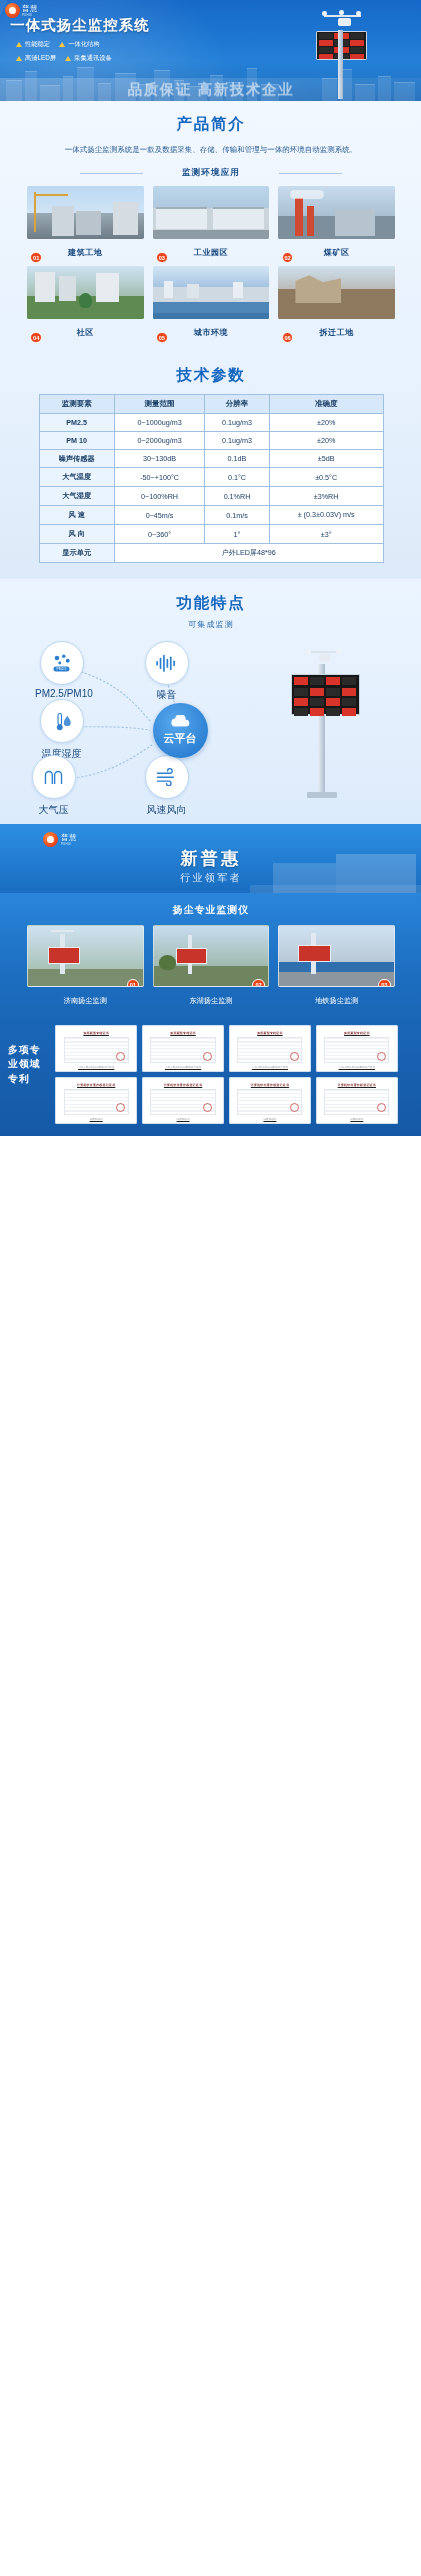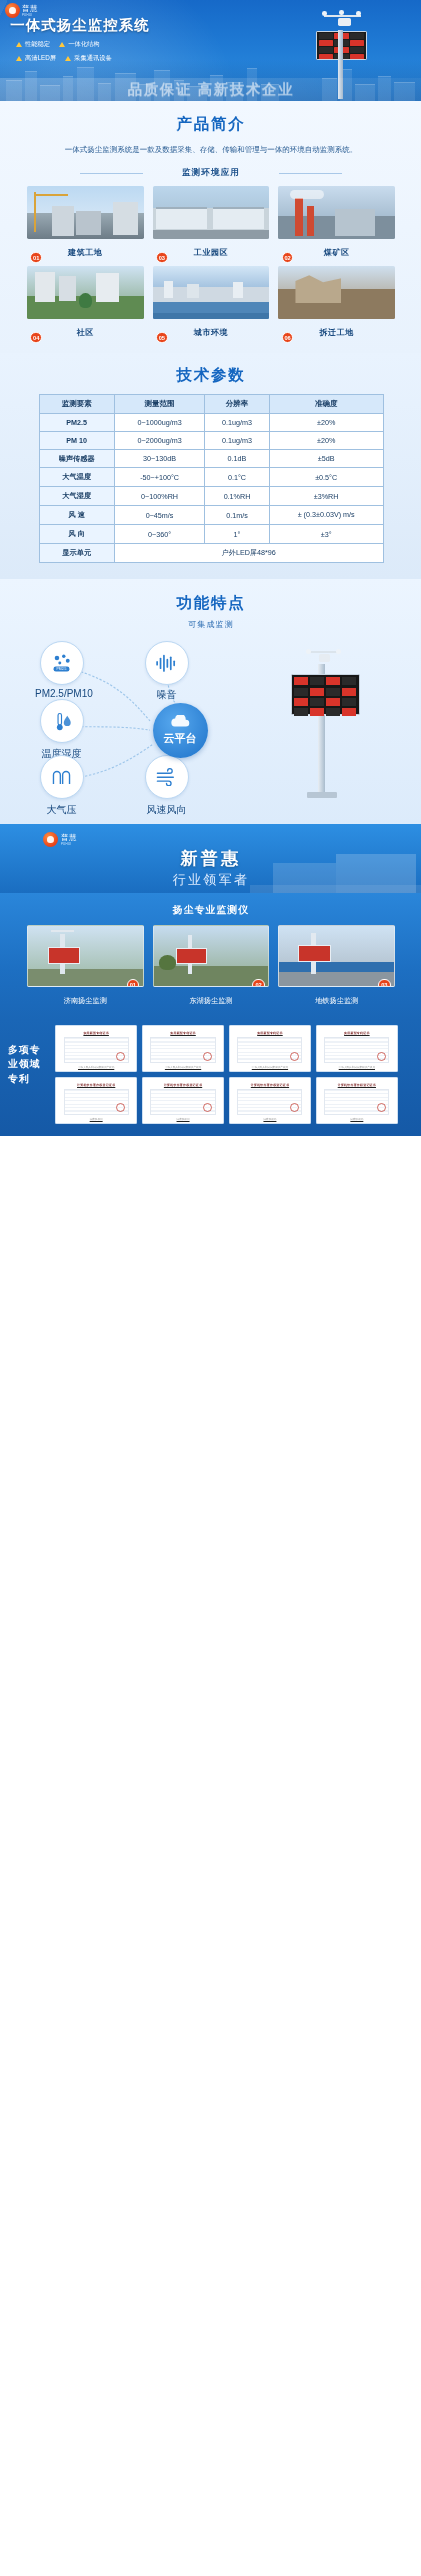--- a/index.html
+++ b/index.html
@@ -164,21 +164,21 @@
     overflow:hidden;
   }
   .brand-logo { position:absolute; left:43px; top:8px; display:flex; align-items:center; gap:2.9px; }
   .brand-title {
     position:absolute; left:0; top:23px; width:100%; text-align:center;
     font-size:17px; font-weight:bold; color:#fff; letter-spacing:3.4px;
     text-shadow:0 1.1px 2.9px rgba(0,0,0,.3);
   }
   .brand-sub {
     position:absolute; left:0; top:47px; width:100%; text-align:center;
-    font-size:13px; color:#dceafd; letter-spacing:2.3px;
+    font-size:10px; color:#dceafd; letter-spacing:2.3px;
   }
   .brand-bldg { position:absolute; right:0; bottom:0; width:172px; height:57px; opacity:.55; }
 
   
   .sec-cases { background: linear-gradient(180deg,#2a86da 0%,#1d6fc2 60%,#1a66b6 100%); padding:10.3px 0 14px; }
   .cases-h { text-align:center; color:#fff; font-size:9.8px; font-weight:bold; letter-spacing:1.1px; margin-bottom:8px;}
   .cases-grid { width:368px; margin:0 auto; display:grid; grid-template-columns:repeat(3,1fr); gap:9.2px; }
   .case-ph { height:62px; border-radius:1.7px; overflow:hidden; position:relative; border:0.6px solid rgba(255,255,255,.35);}
   .case-cap { text-align:center; color:#fff; font-size:7.2px; margin-top:9.2px; }
   .case-badge {
@@ -504,21 +504,21 @@
         <div class="fcircle">
           <svg width="23" height="23" viewBox="0 0 40 40">
             <rect x="14" y="6" width="6" height="20" rx="3" fill="none" stroke="#2d7fd0" stroke-width="2"></rect>
             <circle cx="17" cy="30" r="5" fill="#2d7fd0"></circle>
             <path d="M30 10 C34 16 36 19 36 22 a6 6 0 0 1 -12 0 c0 -3 2 -6 6 -12z" fill="#2d7fd0" opacity=".85"></path>
           </svg>
         </div>
         <div class="flabel">温度湿度</div>
       </div>
 
-      <div class="fnode" style="left:8px; top:120px;">
+      <div class="fnode" style="left:0; top:120px;">
         <div class="fcircle">
           <svg width="23" height="19.5" viewBox="0 0 40 34">
             <path d="M6 28 V12 a6 6 0 0 1 12 0 V28" fill="none" stroke="#2d7fd0" stroke-width="2.4"></path>
             <path d="M22 28 V12 a6 6 0 0 1 12 0 V28" fill="none" stroke="#2d7fd0" stroke-width="2.4"></path>
           </svg>
         </div>
         <div class="flabel">大气压</div>
       </div>
 
       <div class="fnode" style="left:113px; top:120px;">

